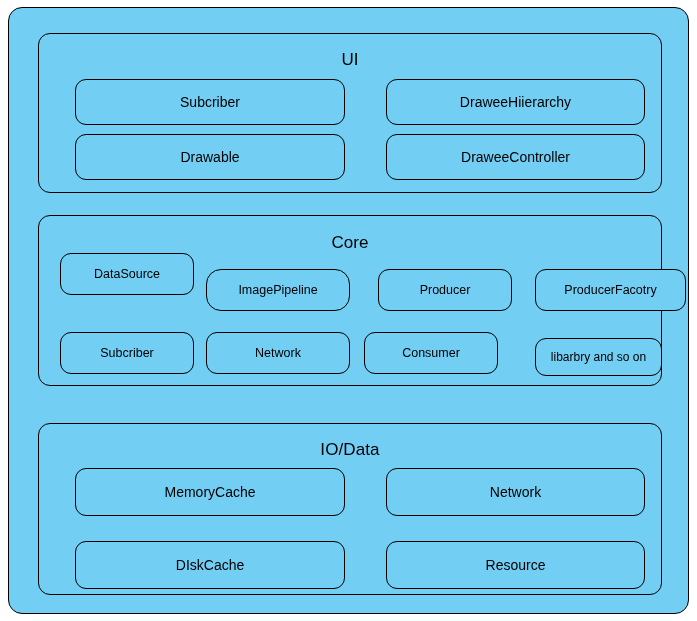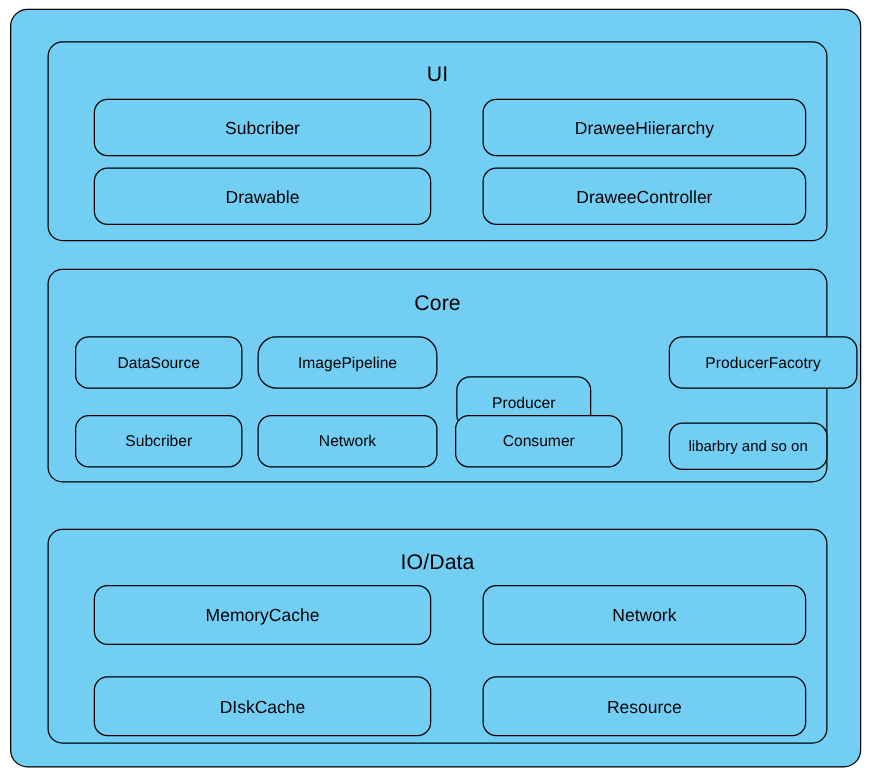--- a/index.html
+++ b/index.html
@@ -73,23 +73,23 @@
   .node-ui  { height: 46px; font-size: 14px; }
   #node-draweeview      { left: 36px;  top: 45px;  width: 270px; }
   #node-draweehiierarchy{ left: 347px; top: 45px;  width: 259px; }
   #node-drawable        { left: 36px;  top: 100px; width: 270px; }
   #node-draweecontroller{ left: 347px; top: 100px; width: 259px; }
 
   
   #layer-core     { left: 29px;  top: 207px; width: 624px; height: 171px; }
   #layer-core .layer-title { top: 18px; }
   .node-core { height: 42px; font-size: 12.5px; }
-  #node-datasource     { left: 21px;  top: 53px;  width: 134px; }
+  #node-datasource     { left: 21px;  top: 37px;  width: 134px; }
   #node-imagepipeline  { left: 167px; top: 53px;  width: 144px; border-radius: 15px; }
-  #node-producer       { left: 326px; top: 53px;  width: 108px; margin-top: 32px; }
+  #node-producer       { left: 339px; top: 53px;  width: 134px; }
   #node-producerfacotry{ left: 496px; top: 53px;  width: 151px; }
   #node-subcriber      { left: 21px;  top: 116px; width: 134px; }
   #node-supplier       { left: 167px; top: 116px; width: 144px; }
   #node-consumer       { left: 325px; top: 116px; width: 134px; }
   #node-libarbry       { left: 496px; top: 122px; width: 127px; height: 38px; font-size: 12px; }
 
   
   #layer-iodata   { left: 29px;  top: 415px; width: 624px; height: 172px; }
   #layer-iodata .layer-title { top: 17px; }
   .node-io { height: 48px; font-size: 14px; }

